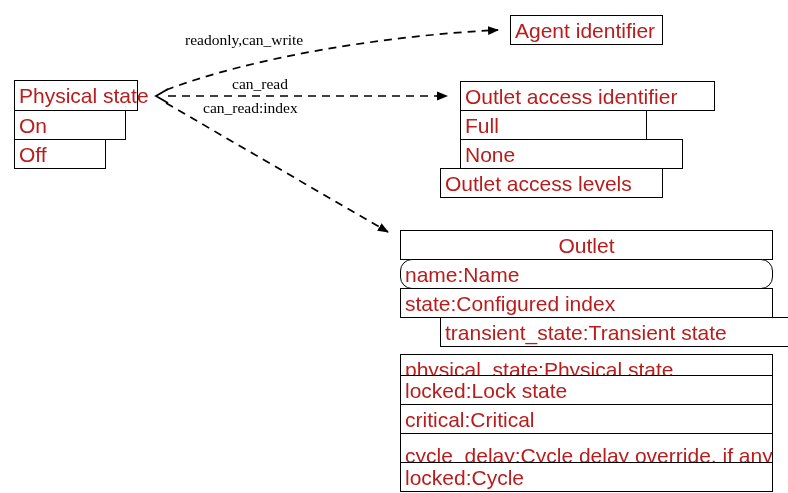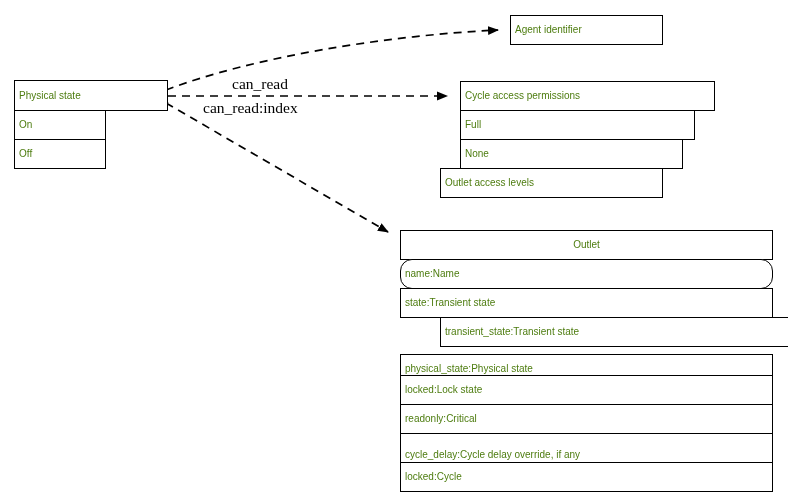--- a/index.html
+++ b/index.html
@@ -28,23 +28,23 @@
   .uml-box {
     position: absolute;
     box-sizing: border-box;
   }
   .uml-row {
     position: absolute;
     box-sizing: border-box;
     border: 1px solid #000000;
     background: #ffffff;
     font-family: "Liberation Sans", sans-serif;
-    font-size: 10px;
+    font-size: 21px;
     line-height: 1;
-    color: #4d7c0f;
+    color: #b91c1c;
     display: flex;
     align-items: center;
     white-space: nowrap;
   }
   .uml-row.pad {
     padding-left: 4px;
   }
   .uml-row.center {
     justify-content: center;
     padding-left: 0;
@@ -80,47 +80,48 @@
 
     <path d="M 166,90 C 250,58 380,36 498,30" fill="none" stroke="#000000" stroke-width="1.7" stroke-dasharray="8,6" marker-end="url(#arrow-right)"></path>
 
     <path d="M 168,96 L 447,96" fill="none" stroke="#000000" stroke-width="1.7" stroke-dasharray="8,6" marker-end="url(#arrow-right)"></path>
 
     <path d="M 166,103 L 388,232" fill="none" stroke="#000000" stroke-width="1.7" stroke-dasharray="8,6" marker-end="url(#arrow-right)"></path>
 
     <path d="M 168,89 L 156,96 L 168,103" fill="none" stroke="#000000" stroke-width="1.8"></path>
   </svg>
 
+  <div class="edge-label" style="left:185px; top:32px;">readonly,can_write</div>
 
   <div class="edge-label" style="left:232px; top:76px;">can_read</div>
 
   <div class="edge-label" style="left:203px; top:100px;">can_read:index</div>
 
   <div class="uml-box">
-    <div class="uml-row uml-header pad" style="left:14px; top:80px; width:154px; height:31px;">Physical state</div>
-    <div class="uml-row pad" style="left:14px; top:110px; width:92px; height:30px;">On</div>
+    <div class="uml-row uml-header pad" style="left:14px; top:80px; width:124px; height:31px;">Physical state</div>
+    <div class="uml-row pad" style="left:14px; top:110px; width:112px; height:30px;">On</div>
     <div class="uml-row pad" style="left:14px; top:139px; width:92px; height:30px;">Off</div>
   </div>
 
   <div class="uml-box">
     <div class="uml-row uml-header pad" style="left:510px; top:15px; width:153px; height:30px;">Agent identifier</div>
   </div>
 
   <div class="uml-box">
-    <div class="uml-row uml-header pad" style="left:460px; top:81px; width:255px; height:30px;">Cycle access permissions</div>
-    <div class="uml-row pad" style="left:460px; top:110px; width:235px; height:30px;">Full</div>
+    <div class="uml-row uml-header pad" style="left:460px; top:81px; width:255px; height:30px;">Outlet access identifier</div>
+    <div class="uml-row pad" style="left:460px; top:110px; width:187px; height:30px;">Full</div>
     <div class="uml-row pad" style="left:460px; top:139px; width:223px; height:30px;">None</div>
     <div class="uml-row pad" style="left:440px; top:168px; width:223px; height:30px;">Outlet access levels</div>
   </div>
 
   <div class="uml-box">
     <div class="uml-row uml-header center" style="left:400px; top:230px; width:373px; height:30px;">Outlet</div>
     <div class="uml-row pad" style="left:400px; top:259px; width:373px; height:30px;border-radius:12px;">name:Name</div>
-    <div class="uml-row pad" style="left:400px; top:288px; width:373px; height:30px;">state:Transient state</div>
+    <div class="uml-row pad" style="left:400px; top:288px; width:373px; height:30px;">state:Configured index</div>
     <div class="uml-row pad" style="left:400px; top:317px; width:373px; height:30px;margin-left:40px;">transient_state:Transient state</div>
     <div class="uml-row pad" style="left:400px; top:346px; width:373px; height:30px;margin-top:8px;">physical_state:Physical state</div>
     <div class="uml-row pad" style="left:400px; top:375px; width:373px; height:30px;">locked:Lock state</div>
-    <div class="uml-row pad" style="left:400px; top:404px; width:373px; height:30px;">readonly:Critical</div>
+    <div class="uml-row pad" style="left:400px; top:404px; width:373px; height:30px;">critical:Critical</div>
     <div class="uml-row pad" style="left:400px; top:433px; width:373px; height:44px;">cycle_delay:Cycle delay override, if any</div>
     <div class="uml-row pad" style="left:400px; top:462px; width:373px; height:30px;">locked:Cycle</div>
   </div>
 
 </div>
 
 </body></html>

